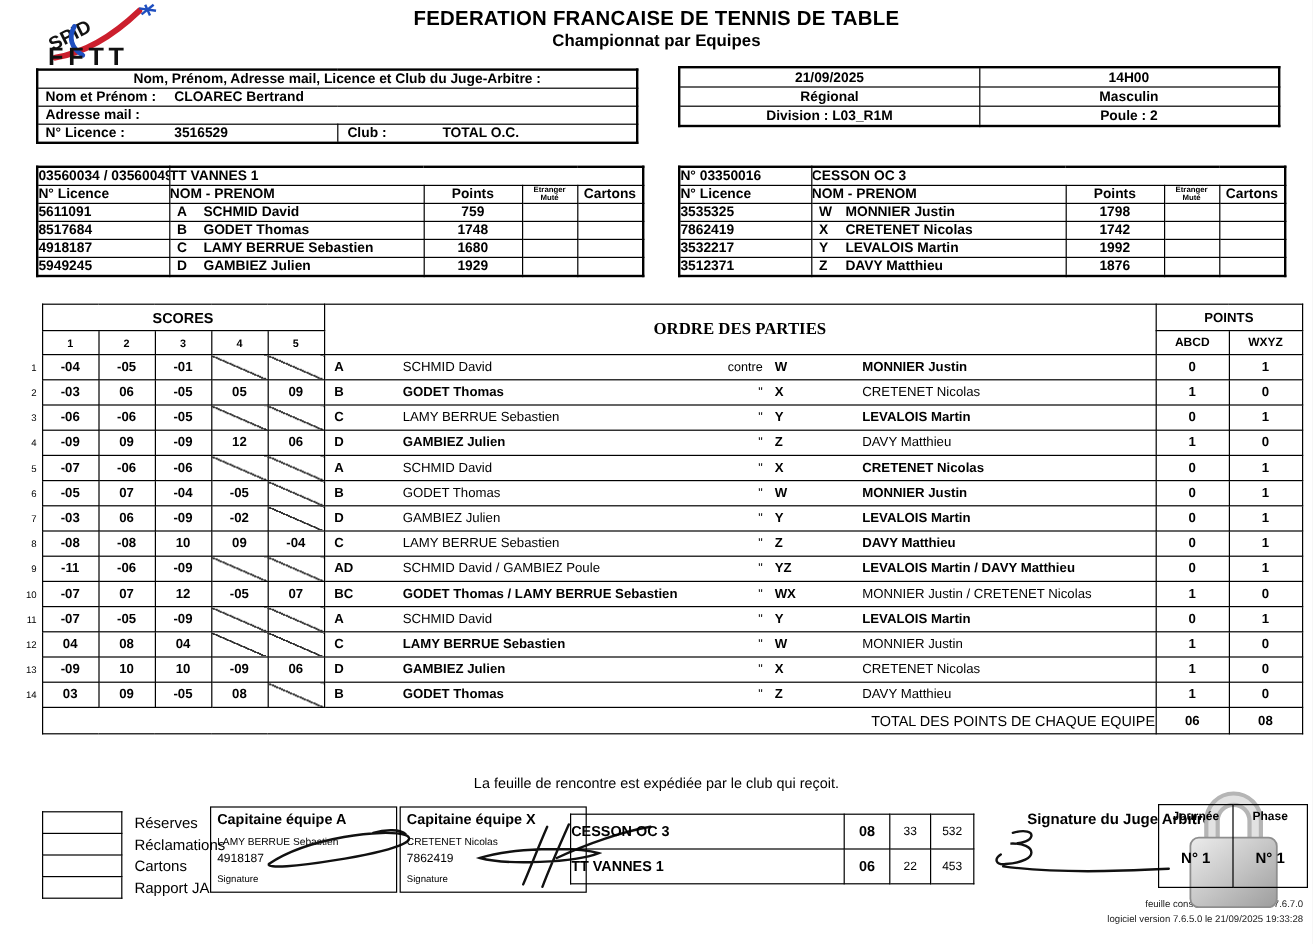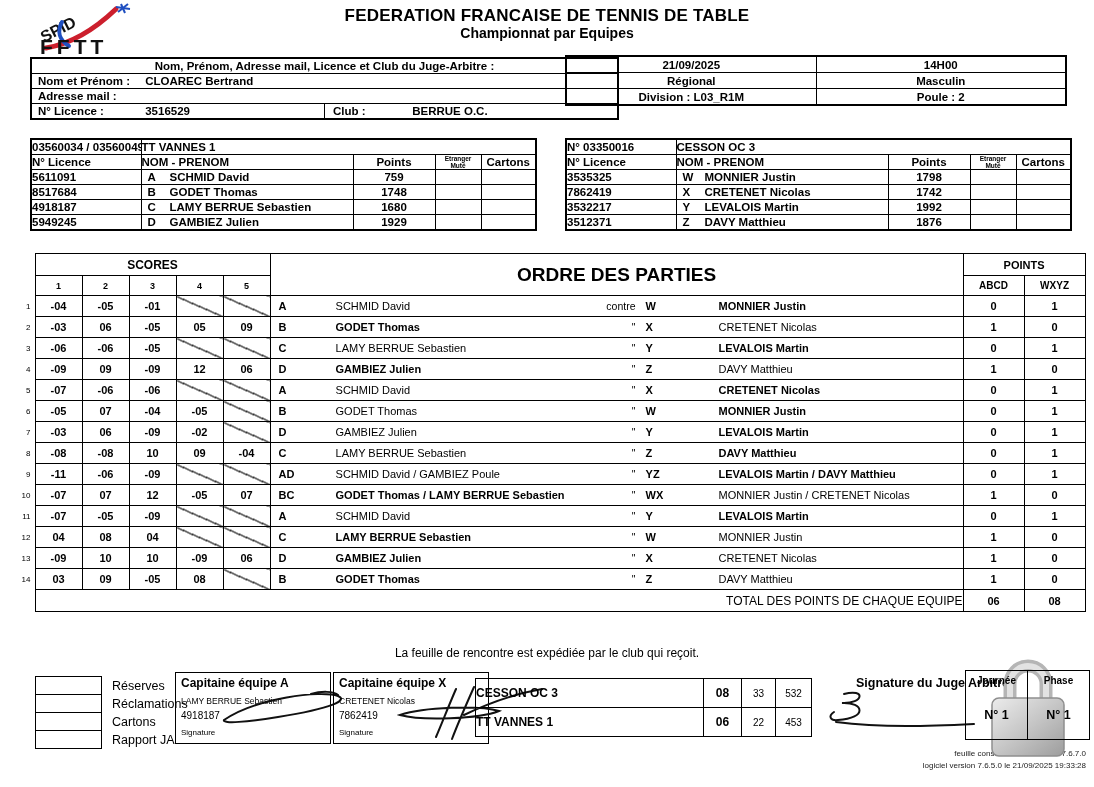--- a/index.html
+++ b/index.html
@@ -9,21 +9,21 @@
   table{border-collapse:collapse;table-layout:fixed;}
   td,th{overflow:hidden;white-space:nowrap;}
 
   
   .title{left:0;right:0;top:6px;text-align:center;font-size:17px;font-weight:bold;letter-spacing:.2px;}
   .subtitle{left:0;right:0;top:25px;text-align:center;font-size:14px;font-weight:bold;}
 
   
   .frame{border:2px solid #000;}
   .frame td{border:1px solid #000;font-size:11.5px;font-weight:bold;height:14px;padding:0;}
-  #judge-table{left:30px;top:57px;width:589px;}
+  #judge-table{left:30px;top:57px;width:502px;}
   #judge-table .c{text-align:center;}
   .jlabel{display:inline-block;width:104px;padding-left:6px;}
   .jlabel2{display:inline-block;width:54px;padding-left:8px;}
   #match-info{left:565px;top:55px;width:502px;}
   #match-info td{text-align:center;height:15px;}
 
   
   .teamtbl{width:505px;top:138px;}
   #team-a-table{left:30px;} #team-x-table{left:565px;}
   .teamtbl td{border:1px solid #000;padding:0;}
@@ -38,21 +38,21 @@
   .p-name{font-size:11px;font-weight:bold;}
   .p-letter{display:inline-block;width:22px;padding-left:6px;}
   .p-pts{font-size:11px;font-weight:bold;text-align:center;}
 
   
   #main-table{left:21px;top:253px;width:1064px;}
   #main-table td,#main-table th{border:1px solid #000;padding:0;}
   #main-table .num{border:none;font-size:8px;font-weight:normal;text-align:right;padding-right:4px;background:#fff;}
   #main-table thead th{font-weight:bold;}
   .h-scores{font-size:12px;height:21px;}
-  .h-ordre{font-size:19px;}
+  .h-ordre{font-size:14px;font-family:Liberation Serif, serif;}
   .h-points{font-size:11px;}
   .hcol{font-size:9px;height:19px;}
   .hsub{font-size:10px;}
   #main-table tbody tr{height:21px;}
   .sc{font-size:11px;font-weight:bold;text-align:center;}
   .diag{background:linear-gradient(to top right,transparent calc(50% - 0.7px),#333 calc(50% - 0.7px),#333 calc(50% + 0.7px),transparent calc(50% + 0.7px));}
   .mid{padding:0;}
   .midflex{display:flex;align-items:center;font-size:11px;width:100%;}
   .ml{flex:none;width:57px;padding-left:8px;font-weight:bold;}
   .mn{flex:none;width:250px;}
@@ -128,21 +128,21 @@
           <td colspan="2">
       <span class="jlabel">Adresse mail  :</span>
       <span></span></td>
         </tr>
     <tr>
       <td style="width:215px;">
         <span class="jlabel">N° Licence   :</span>
         <span>3516529</span></td>
       <td>
         <span class="jlabel2">Club :</span>
-        <span style="padding-left:22px;">BERRUE O.C.</span></td>
+        <span style="padding-left:22px;">TOTAL O.C.</span></td>
     </tr>
   </tbody>
     </table>
 
   <table id="match-info" class="abs frame">
     <tbody id="match-info-body">
         <tr>
           <td>21/09/2025</td>
           <td>14H00</td>
         </tr>

